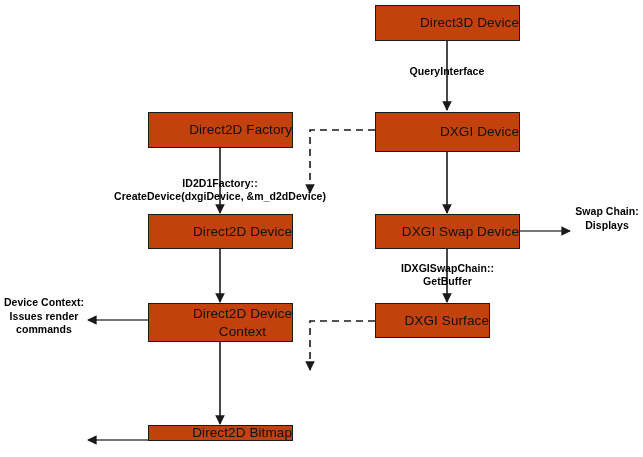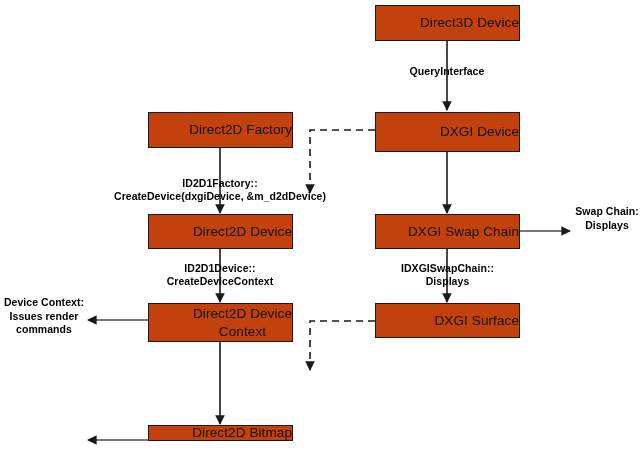--- a/index.html
+++ b/index.html
@@ -104,47 +104,45 @@
 
   <div class="node" style="left:375px; top:112px; width:145px; height:40px;">
     <span>DXGI Device</span>
   </div>
 
   <div class="node" style="left:148px; top:214px; width:145px; height:35px;">
     <span>Direct2D Device</span>
   </div>
 
   <div class="node" style="left:375px; top:214px; width:145px; height:35px;">
-    <span>DXGI Swap Chain</span>
+    <span>DXGI Swap Device</span>
   </div>
 
   <div class="node" style="left:148px; top:303px; width:145px; height:39px;">
     <span style="white-space:pre-line;">Direct2D Device
 Context</span>
   </div>
 
-  <div class="node" style="left:375px; top:303px; width:145px; height:35px;">
+  <div class="node" style="left:375px; top:303px; width:115px; height:35px;">
     <span>DXGI Surface</span>
   </div>
 
   <div class="node" style="left:148px; top:425px; width:145px; height:16px;padding-left:8px;">
     <span>Direct2D Bitmap</span>
   </div>
 
   <div class="edge-label" style="left:387px; top:65px; width:120px;">QueryInterface</div>
 
   <div class="edge-label" style="left:85px; top:165px; width:270px;margin-top:12px;">ID2D1Factory::
 CreateDevice(dxgiDevice, &amp;m_d2dDevice)</div>
 
 
-  <div class="edge-label" style="left:130px; top:262px; width:180px;">ID2D1Device::
-CreateDeviceContext</div>
 
   <div class="edge-label" style="left:370px; top:262px; width:155px;">IDXGISwapChain::
-Displays</div>
+GetBuffer</div>
 
 
   <div class="side-label left" style="left:2px; top:296px; width:84px;">Device Context:
 Issues render
 commands</div>
 
   <div class="side-label right" style="left:572px; top:205px; width:70px;">Swap Chain:
 Displays</div>
 
   <div class="side-label left" style="left:2px; top:433px; width:84px;margin-top:44px;">Render Target</div>

